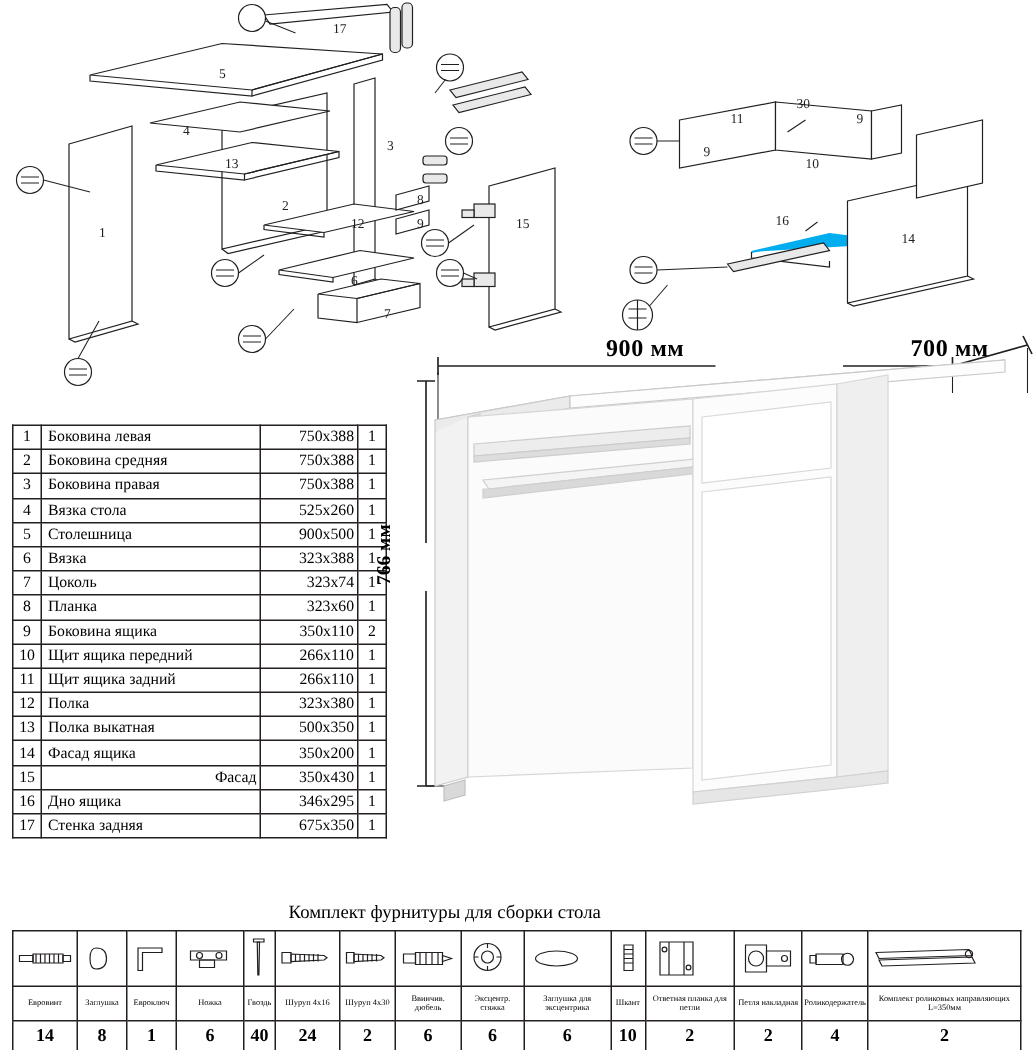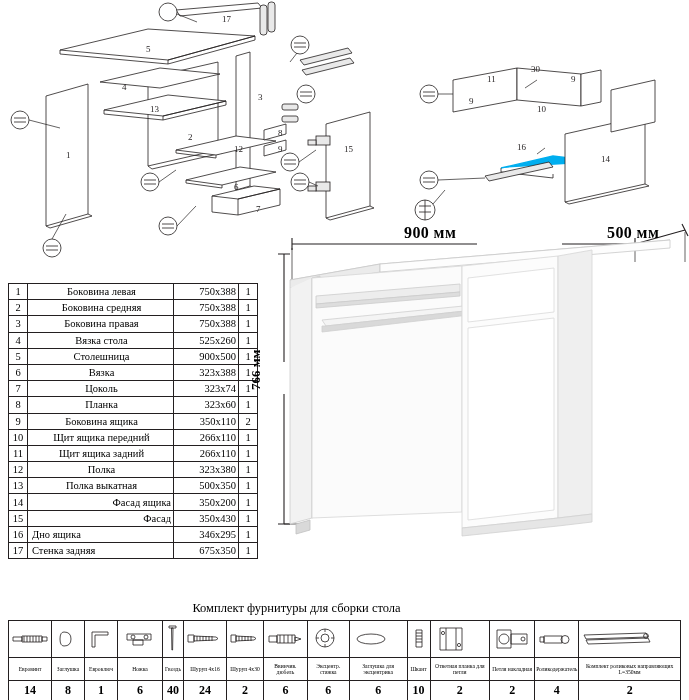--- a/index.html
+++ b/index.html
@@ -19,21 +19,21 @@
   .fillg{fill:#e9e9e9;stroke:#231f20;stroke-width:0.8;}
   .fillc{fill:#00aeef;stroke:#00aeef;stroke-width:1.4;}
   .lead{fill:none;stroke:#231f20;stroke-width:0.7;}
   .callout{fill:#ffffff;stroke:#231f20;stroke-width:0.8;}
   .numb{font-family:"Liberation Serif",serif;font-size:9px;fill:#231f20;}
 
   
   #parts-table{left:8px;top:283px;width:250px;border-collapse:collapse;font-size:10.5px;}
   #parts-table td{border:1px solid #231f20;padding:1px 2px;height:13.2px;line-height:13px;}
   #parts-table td.idx{width:14px;text-align:center;}
-  #parts-table td.nm{text-align:center;padding-left:4px;}
+  #parts-table td.nm{text-align:left;padding-left:4px;}
   #parts-table td.dim{width:60px;text-align:right;}
   #parts-table td.qty{width:14px;text-align:center;}
 
   
   #hw{left:8px;top:620px;width:673px;border-collapse:collapse;}
   #hw td{border:1px solid #231f20;text-align:center;vertical-align:middle;}
   #hw tr.pic td{height:34px;}
   #hw tr.lbl td{height:22px;font-size:5.6px;line-height:6.4px;padding:0 1px;}
   #hw tr.cnt td{height:17px;font-size:12px;font-weight:bold;}
   .hwtitle{left:0;top:601px;width:593px;text-align:center;font-size:12.5px;}
@@ -298,21 +298,21 @@
         <td class="qty">1</td>
       </tr>
     <tr>
         <td class="idx">13</td>
         <td class="nm">Полка выкатная</td>
         <td class="dim">500x350</td>
         <td class="qty">1</td>
       </tr>
     <tr>
         <td class="idx">14</td>
-        <td class="nm" style="text-align:right">Фасад ящика</td>
+        <td class="nm" style="text-align:left">Фасад ящика</td>
         <td class="dim">350x200</td>
         <td class="qty">1</td>
       </tr>
     <tr>
         <td class="idx">15</td>
         <td class="nm" style="text-align:right">Фасад</td>
         <td class="dim">350x430</td>
         <td class="qty">1</td>
       </tr>
     <tr>
@@ -378,21 +378,21 @@
     <path d="M296 34 L330 28 L330 292 L296 296 Z" fill="#efefef" stroke="#d6d6d6" stroke-width="0.8"></path>
 
     <path d="M200 306 L296 296 L330 292 L330 300 L296 304 L200 314 Z" fill="#e6e6e6" stroke="#d0d0d0" stroke-width="0.8"></path>
 
     <path d="M34 302 L34 312 L48 308 L48 298 Z" fill="#d9d9d9" stroke="#c0c0c0" stroke-width="0.8"></path>
   </g>
 </svg>
 </div>
 
 <div class="abs dimlbl" style="left:404px;top:224px;">900 мм</div>
-<div class="abs dimlbl" style="left:607px;top:224px;">500 мм</div>
+<div class="abs dimlbl" style="left:607px;top:224px;">700 мм</div>
 <div class="abs vertlbl" style="left:248px;top:390px;">766 мм</div>
 
 <div class="abs hwtitle">Комплект фурнитуры для сборки стола</div>
 
 <table id="hw" class="abs">
   <tbody>
     <tr class="pic">
       <td>
         <svg width="40" height="26" viewBox="0 0 40 26">
             <path class="thin" d="M3 11 h9 v4 h-9z"></path>

